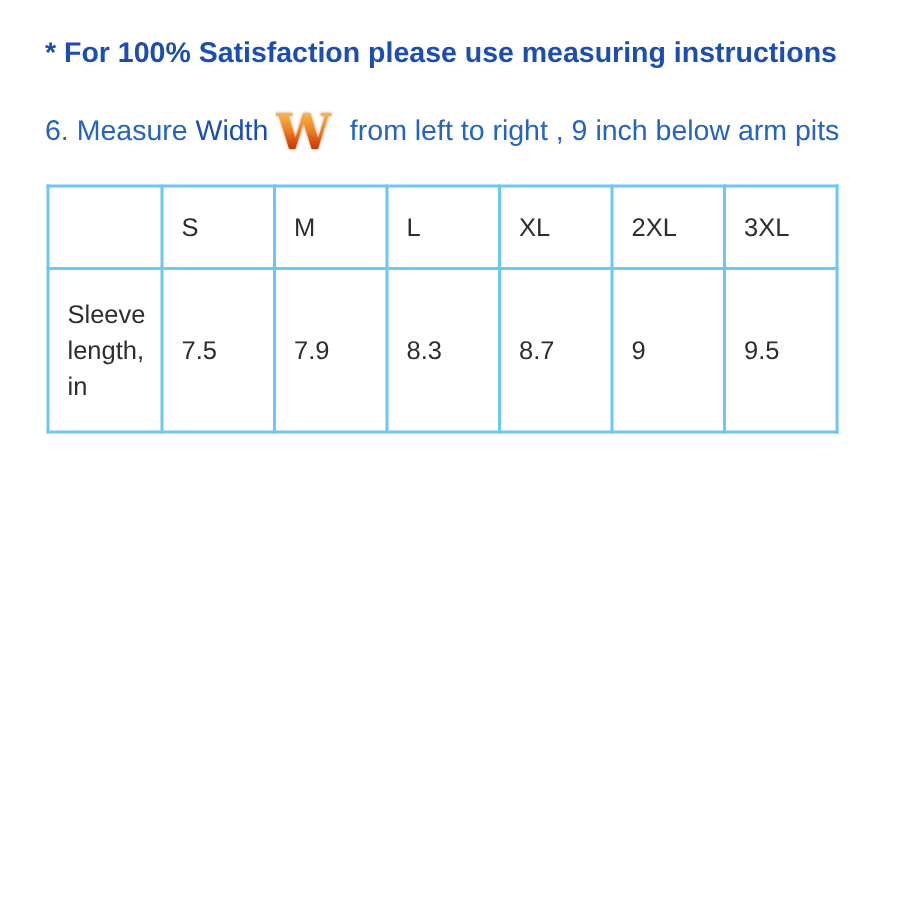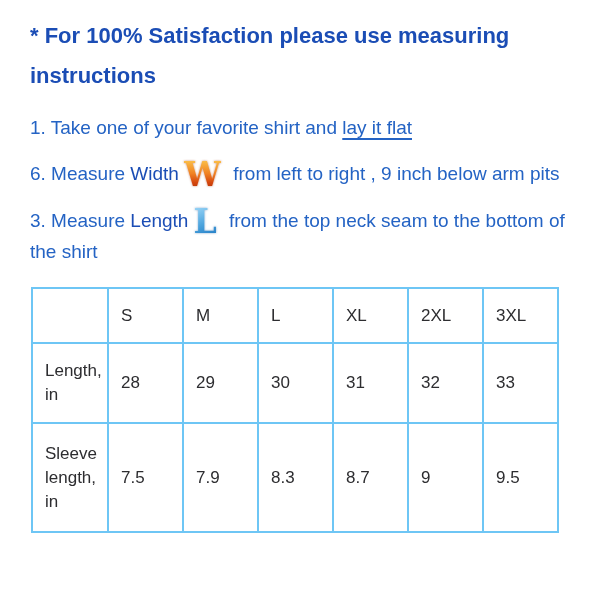--- a/index.html
+++ b/index.html
@@ -9,21 +9,21 @@
     color: #2463c4;
     width: 600px;
     height: 600px;
     overflow: hidden;
   }
   .page { padding: 16px 28px 0 30px; }
 
   .intro {
     color: #1b4db5;
     font-weight: bold;
-    font-size: 22px;
+    font-size: 19px;
     line-height: 40px;
     margin-bottom: 17px;
   }
 
   .item {
     font-size: 19px;
     line-height: 30px;
     margin-bottom: 16px;
     color: #2463c4;
   }
@@ -84,25 +84,23 @@
 </style>
 </head>
 <body>
 
 <div class="page">
 
   <div class="intro">
     <div>* For 100% Satisfaction please use measuring instructions</div>
   </div>
 
-  <div class="item"><span>1. Take one of your favorite shirt and </span><span class="underlined">lay it flat</span></div>
 
   <div class="item"><span>6. Measure </span><span class="bold">Width</span><span class="grad-letter letter-w">W</span><span> from left to right , 9 inch below arm pits</span></div>
 
-  <div class="item"><span>3. Measure </span><span class="bold">Length</span><span class="grad-letter letter-l">L</span><span> from the top neck seam to the bottom of</span><br><span>the shirt</span></div>
 
   <table class="size-chart">
     <colgroup>
       <col class="c-label">
       <col class="c-size">
         <col class="c-size">
         <col class="c-size">
       <col class="c-size">
         <col class="c-size">
         <col class="c-size">
@@ -110,29 +108,20 @@
     <tbody>
       <tr class="head-row">
         <td></td>
         <td>S</td>
         <td>M</td>
         <td>L</td>
         <td>XL</td>
         <td>2XL</td>
         <td>3XL</td>
       </tr>
-      <tr class="row-length">
-        <td>Length, in</td>
-        <td>28</td>
-        <td>29</td>
-        <td>30</td>
-        <td>31</td>
-        <td>32</td>
-        <td>33</td>
-      </tr>
       <tr class="row-sleeve">
         <td>Sleeve length, in</td>
         <td>7.5</td>
         <td>7.9</td>
         <td>8.3</td>
         <td>8.7</td>
         <td>9</td>
         <td>9.5</td>
       </tr>
     </tbody>

